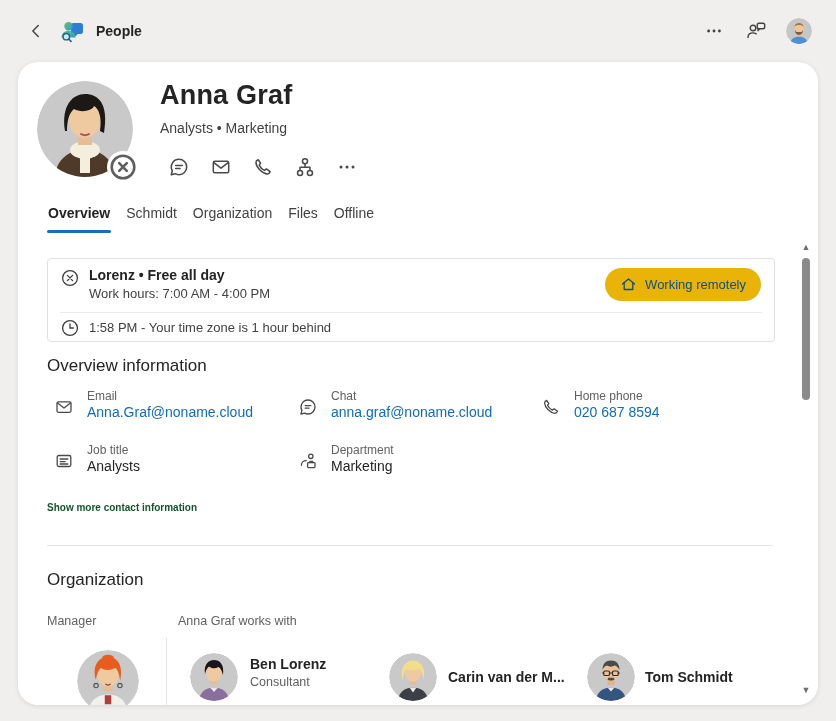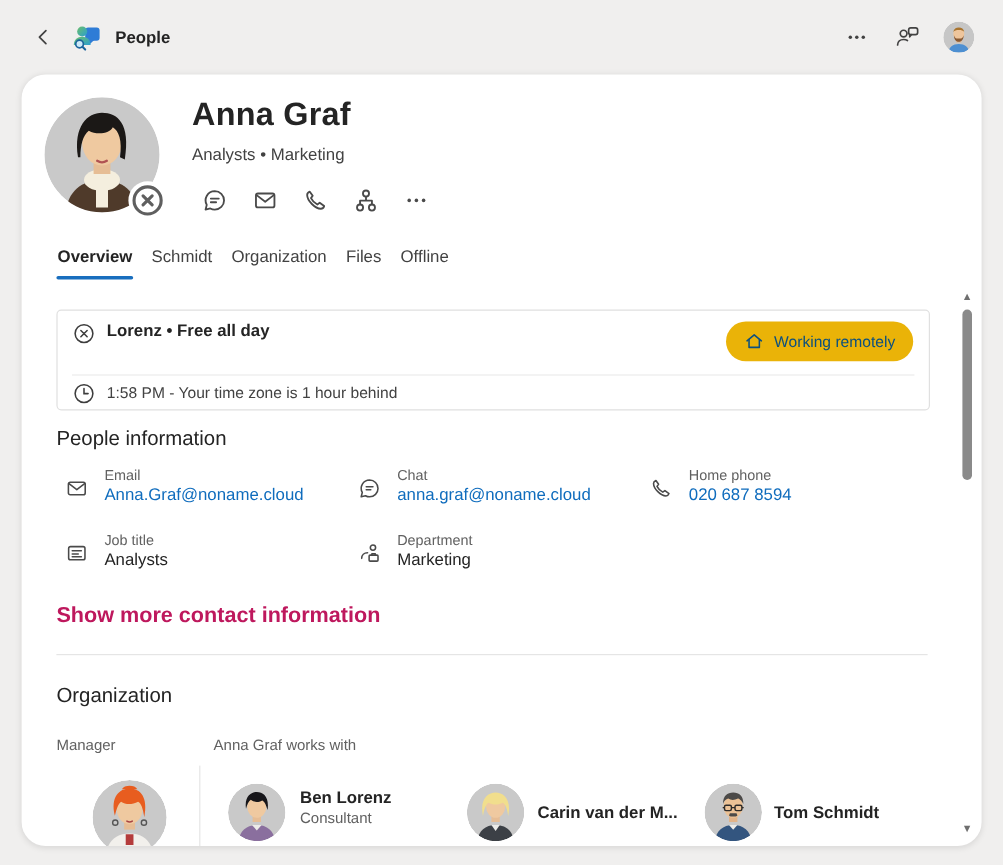--- a/index.html
+++ b/index.html
@@ -42,21 +42,21 @@
   .st-div{position:absolute;left:12px;right:12px;top:53px;height:1px;background:#ebebeb;}
   .st-clock{position:absolute;left:12px;top:59px;width:20px;height:20px;}
   .st-tz{position:absolute;left:41px;top:61px;font-size:13px;color:#424242;}
   
   .sec-h{position:absolute;left:29px;font-size:17px;color:#242424;}
   .field{position:absolute;width:230px;}
   .f-ic{position:absolute;left:0;top:8px;width:20px;height:20px;}
   .f-label{position:absolute;left:33px;top:0;font-size:12px;color:#616161;}
   .f-value{position:absolute;left:33px;top:15px;font-size:14px;color:#242424;white-space:nowrap;}
   .f-value.link{color:#0f6cbd;cursor:pointer;}
-  .show-more{position:absolute;left:29px;top:440px;font-size:18px;font-weight:700;color:#be185d;cursor:pointer;}
+  .show-more{position:absolute;left:29px;top:440px;font-size:10px;font-weight:700;color:#14532d;cursor:pointer;}
   .hdiv{position:absolute;left:29px;width:726px;height:1px;background:#e5e5e5;}
   
   .small-label{position:absolute;font-size:12.5px;color:#616161;}
   .vdiv{position:absolute;left:148px;top:576px;width:1px;height:67px;background:#e5e5e5;}
   .mini-av{position:absolute;border-radius:50%;overflow:hidden;cursor:pointer;}
   .person-card{position:absolute;cursor:pointer;}
   .pc-name{font-size:14px;font-weight:700;color:#242424;white-space:nowrap;}
   .pc-title{font-size:12.5px;color:#616161;margin-top:3px;}
   
   .sbar{position:absolute;right:5px;top:178px;bottom:8px;width:14px;}
@@ -199,40 +199,41 @@
   </div>
 
   <div class="status">
     <div class="st-x">
       <svg width="20" height="20" viewBox="0 0 20 20" fill="none" stroke="#3d3d3d" stroke-width="1.3" stroke-linecap="round">
         <circle cx="10" cy="10" r="7.4"></circle>
           <path d="M7.4 7.4l5.2 5.2M12.6 7.4l-5.2 5.2"></path>
       </svg>
     </div>
     <div class="st-title">Lorenz • Free all day</div>
+    <div class="st-sub">Work hours: 7:00 AM - 4:00 PM</div>
     <div class="st-badge">
       <span>
         <svg width="17" height="17" viewBox="0 0 17 17" fill="none" stroke="#0c507f" stroke-width="1.3" stroke-linecap="round" stroke-linejoin="round">
           <path d="M2.5 8 8.5 3l6 5"></path>
             <path d="M4.2 7v6.5h8.6V7"></path>
         </svg>
       </span>
       <span>Working remotely</span>
     </div>
     <div class="st-div"></div>
     <div class="st-clock">
       <svg width="20" height="20" viewBox="0 0 20 20" fill="none" stroke="#3d3d3d" stroke-width="1.3" stroke-linecap="round">
         <circle cx="10" cy="10" r="7.4"></circle>
           <path d="M10 5.8V10h3.4"></path>
       </svg>
     </div>
     <div class="st-tz">1:58 PM - Your time zone is 1 hour behind</div>
   </div>
 
-  <div class="sec-h" style="top:294px">People information</div>
+  <div class="sec-h" style="top:294px">Overview information</div>
 
   <div class="field" style="left:36px;top:327px">
     <div class="f-ic">
       <svg width="20" height="20" viewBox="0 0 20 20" fill="none" stroke="#4a4a4a" stroke-width="1.3" stroke-linecap="round" stroke-linejoin="round">
         <rect x="3" y="4.8" width="14" height="10.5" rx="1.5"></rect>
           <path d="M3.5 6l6.5 5 6.5-5"></path>
       </svg>
     </div>
     <div class="f-label">Email</div>
     <div class="f-value link">Anna.Graf@noname.cloud</div>

